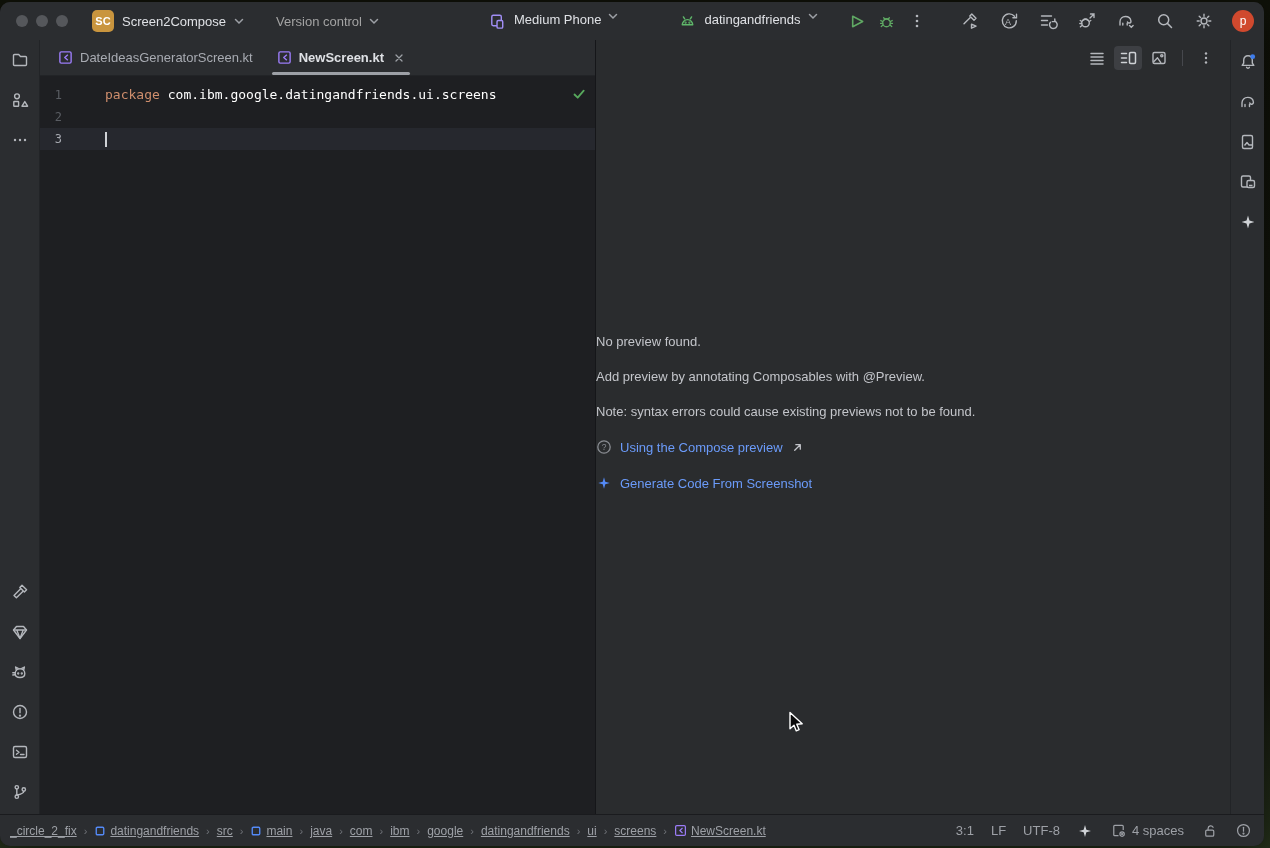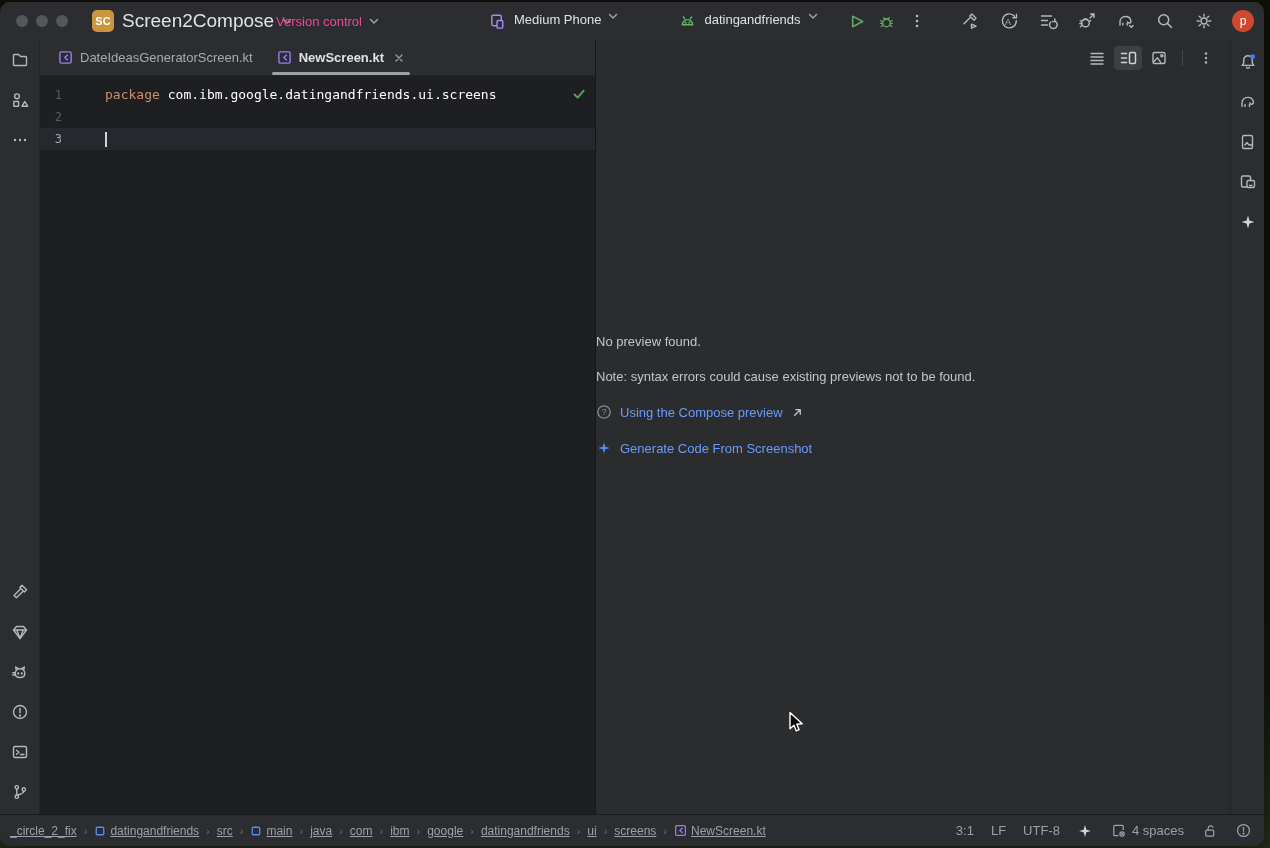--- a/index.html
+++ b/index.html
@@ -16,22 +16,22 @@
     display:flex; flex-direction:column;
     box-shadow:0 10px 40px rgba(0,0,0,.6);
   }
   
   .titlebar { height:38px; flex:none; background:#2b2d30; position:relative; }
   .traffic { position:absolute; left:16px; top:13px; display:flex; gap:8px; }
   .traffic span { width:12px; height:12px; border-radius:50%; background:#55575b; display:block; }
   .proj-group { position:absolute; left:92px; top:0; height:38px; display:flex; align-items:center; gap:8px; }
   .proj-badge { width:22px; height:22px; border-radius:5px; background:#c9953e; color:#fff;
     font-size:11px; font-weight:bold; display:flex; align-items:center; justify-content:center; }
-  .proj-name { color:#dfe1e5; font-size:19px; }
-  .vc-group { position:absolute; left:276px; top:0; height:38px; display:flex; align-items:center; gap:7px; font-size:13px; color:#ec4899; }
+  .proj-name { color:#dfe1e5; font-size:13px; }
+  .vc-group { position:absolute; left:276px; top:0; height:38px; display:flex; align-items:center; gap:7px; font-size:13px; color:#a3a3a3; }
   .run-group { position:absolute; left:478px; top:0; height:38px; display:flex; align-items:center; font-size:13px; color:#dfe1e5; }
   .run-group .seg { display:flex; align-items:flex-start; gap:7px; padding:0 10px; }
   .tb-btn { width:30px; height:30px; display:flex; align-items:center; justify-content:center; border-radius:4px; }
   .right-icons { position:absolute; right:10px; top:0; height:38px; display:flex; align-items:center; gap:9px; }
   .avatar { width:22px; height:22px; border-radius:50%; background:#d0492e; color:#fff; font-size:12px;
     display:flex; align-items:center; justify-content:center; margin-left:4px; }
   .chev { display:flex; align-items:center; }
   
   .main { flex:1; display:flex; min-height:0; }
   .activity-bar { width:40px; flex:none; background:#2b2d30; border-right:1px solid #222427;
@@ -405,20 +405,21 @@
                 <circle cx="8" cy="3.5" r="1.2"></circle>
                 <circle cx="8" cy="8" r="1.2"></circle>
                 <circle cx="8" cy="12.5" r="1.2"></circle>
               </svg>
           </span>
         </div>
       </div>
 
       <div class="preview-body">
         <div class="pv-line">No preview found.</div>
+        <div class="pv-line">Add preview by annotating Composables with @Preview.</div>
         <div class="pv-line">Note: syntax errors could cause existing previews not to be found.</div>
         <div class="pv-link-row">
           <span>
             <svg width="16" height="16" viewBox="0 0 16 16" fill="none" stroke="#8a8d93" stroke-width="1.3">
                 <circle cx="8" cy="8" r="6.2"></circle>
                 <text x="8" y="11" font-size="8.5" fill="#8a8d93" stroke="none" text-anchor="middle" font-family="Liberation Sans, sans-serif">?</text>
               </svg>
           </span>
           <span class="pv-link">Using the Compose preview</span>
           <span>

